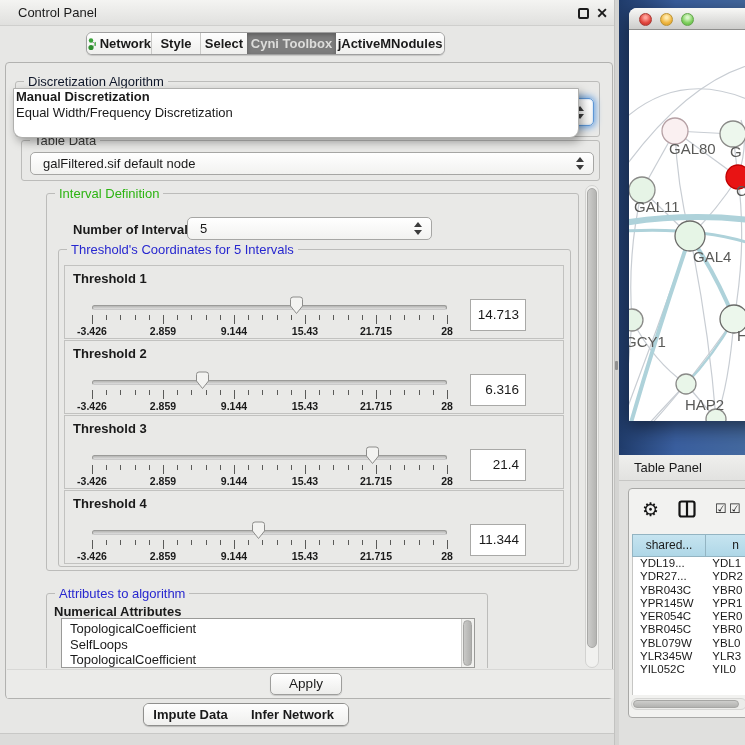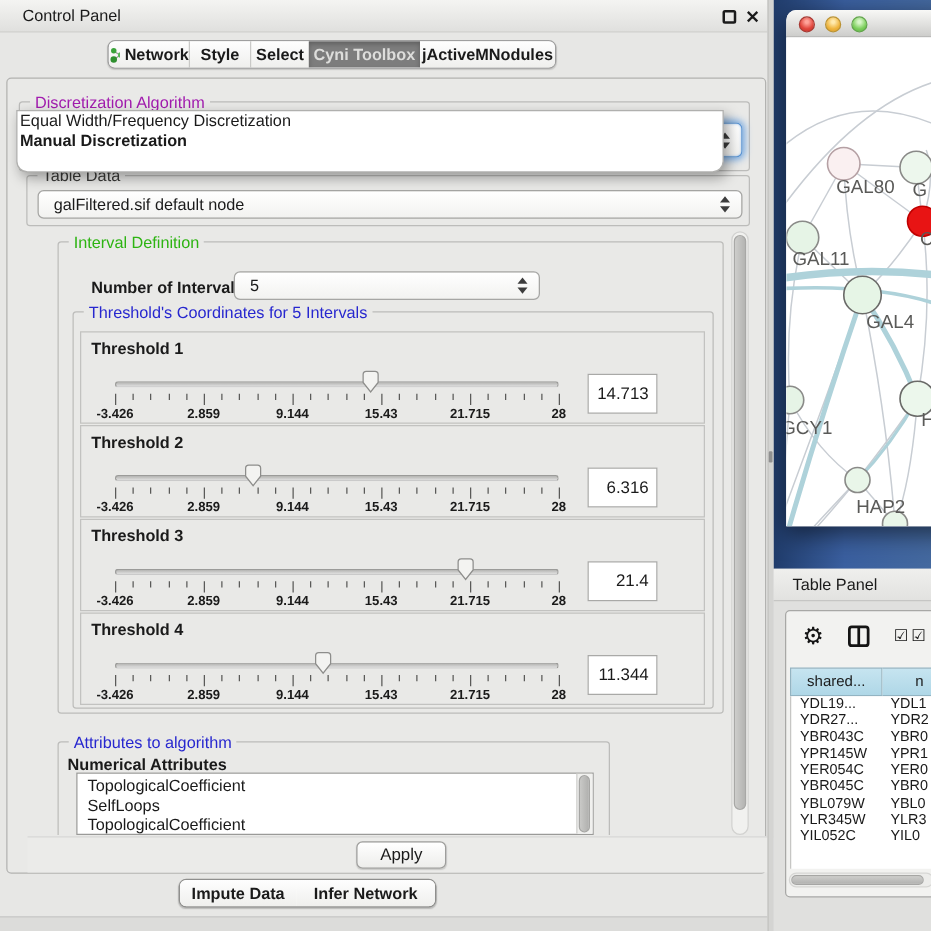--- a/index.html
+++ b/index.html
@@ -27,21 +27,21 @@
   #top-tabs .tab:nth-child(2){width:49px;}
   #top-tabs .tab:nth-child(3){width:47px;}
   #top-tabs .tab:nth-child(4){width:89px;}
   #top-tabs .tab:nth-child(5){width:108px;}
 
   #frame{position:absolute;left:5px;top:62px;width:608px;height:637px;
          background:#e9e9e7;border:1px solid #b2b2b0;border-radius:4px;}
 
   .grp{position:absolute;border:1px solid #bcbcba;border-radius:3px;}
   .leg{position:absolute;top:-8px;left:8px;background:#e9e9e7;padding:0 4px;font-size:13px;white-space:nowrap;}
-  .leg.gray{color:#a21caf;}
+  .leg.gray{color:#0f172a;}
   .leg.green{color:#2db412;}
   .leg.blue{color:#2727cf;}
   .leg.dark{color:#3a3a38;}
 
   .combo{position:absolute;background:linear-gradient(#ffffff,#f2f2f0);border:1px solid #a6a6a4;
          border-radius:5px;display:flex;align-items:center;font-size:13px;}
   .combo .txt{flex:1;padding-left:12px;white-space:nowrap;overflow:hidden;}
   .stepper{display:flex;flex-direction:column;align-items:center;gap:3px;margin-right:9px;}
   .aru{width:0;height:0;border-left:4px solid transparent;border-right:4px solid transparent;border-bottom:5px solid #3c3c3c;}
   .ard{width:0;height:0;border-left:4px solid transparent;border-right:4px solid transparent;border-top:5px solid #3c3c3c;}
@@ -75,21 +75,21 @@
   .valbox{position:absolute;left:405px;top:33px;width:56px;height:32px;background:#ffffff;
           border:1px solid #a9a9a7;font-size:13.5px;text-align:right;line-height:30px;padding-right:6px;}
 
   #attr-list{position:absolute;left:48px;top:433px;width:414px;height:50px;border:1px solid #9a9a98;
              background:#ffffff;display:flex;}
   #attr-items{flex:1;padding:2px 0 0 8px;font-size:13px;line-height:15.5px;overflow:hidden;}
   #attr-sb{width:13px;background:#f1f1ef;border-left:1px solid #d0d0ce;position:relative;}
   #attr-sb .th{position:absolute;left:1px;top:1px;width:9px;height:46px;border-radius:5px;
                background:linear-gradient(90deg,#c9c9c7,#b0b0ae);border:1px solid #a5a5a3;}
 
-  #applybar{position:absolute;left:16px;top:606px;width:712px;height:29px;background:#ebebe9;border-top:1px solid #d8d8d6;}
+  #applybar{position:absolute;left:1px;top:606px;width:712px;height:29px;background:#ebebe9;border-top:1px solid #d8d8d6;}
   #apply-btn{position:absolute;left:263px;top:3px;width:72px;height:22px;background:linear-gradient(#ffffff,#ededeb);
              border:1px solid #9e9e9c;border-radius:5px;font-size:13.5px;text-align:center;line-height:20px;
              box-shadow:0 1px 1px rgba(0,0,0,.15);}
 
   #bottom-tabs{position:absolute;left:143px;top:703px;height:23px;display:flex;border:1px solid #8f8f8d;
                border-radius:6px;overflow:hidden;background:#fdfdfb;box-shadow:0 1px 1px rgba(0,0,0,.2);}
   #bottom-tabs .tab:nth-child(1){width:93px;}
   #bottom-tabs .tab:nth-child(2){width:111px;}
   #bottom-tabs .tab:nth-child(3){width:118px;}
   #bottom-strip{position:absolute;left:0;top:733px;width:614px;height:12px;background:#dcdcda;border-top:1px solid #c8c8c6;}
@@ -182,22 +182,22 @@
       <div class="combo focus" style="left:8px;top:16px;width:570px;height:28px;">
         <span class="txt"></span>
         <span class="stepper">
             <span class="aru"></span>
             <span class="ard"></span>
           </span>
       </div>
     </div>
 
     <div id="algo-popup">
-    <div class="opt">Equal Width/Frequency Discretization</div>
-        <div class="opt b">Manual Discretization</div>
+    <div class="opt b">Manual Discretization</div>
+        <div class="opt">Equal Width/Frequency Discretization</div>
       </div>
 
     <div class="grp" style="left:15px;top:77px;width:579px;height:41px;">
       <span class="leg dark">Table Data</span>
       <div class="combo" style="left:8px;top:11px;width:564px;height:23px;">
         <span class="txt">galFiltered.sif default node</span>
         <span class="stepper">
             <span class="aru"></span>
             <span class="ard"></span>
           </span>

